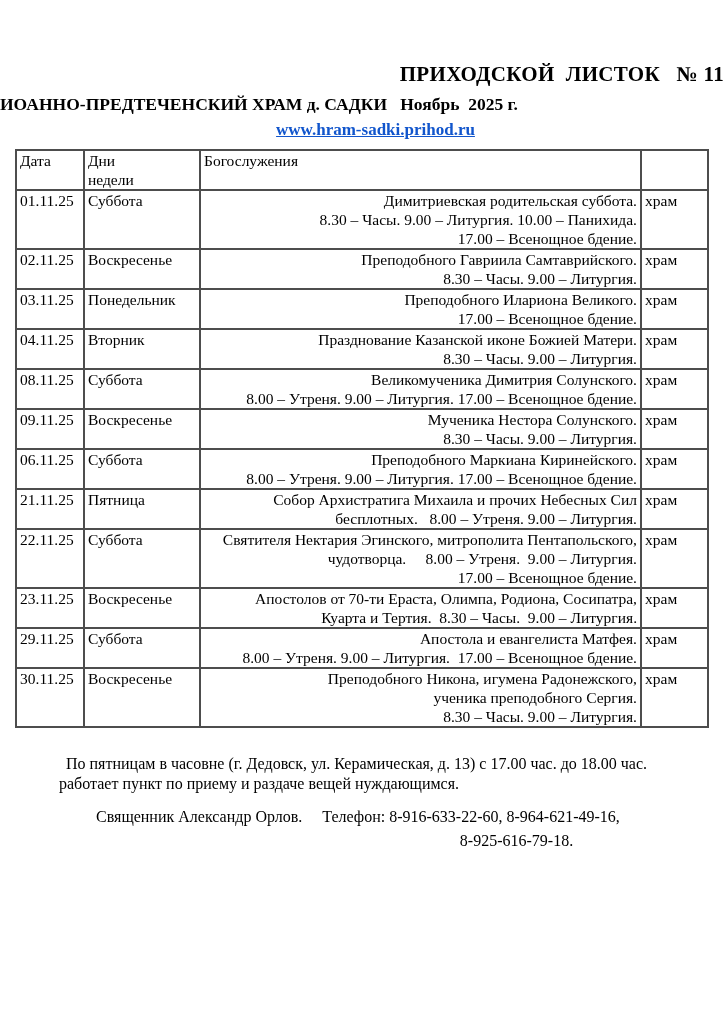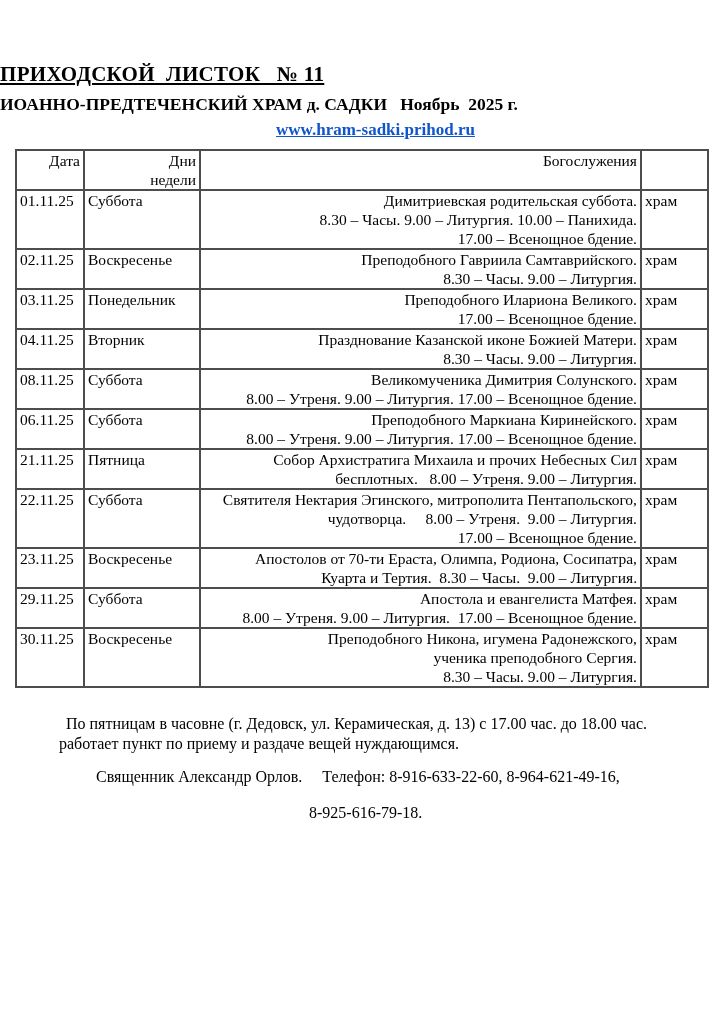--- a/index.html
+++ b/index.html
@@ -4,24 +4,23 @@
 <style>
   * { margin:0; padding:0; box-sizing:border-box; }
   html,body { background:#ffffff; }
   body {
     width:724px; height:1024px; margin:0 auto; overflow:hidden;
     font-family:"Liberation Serif","DejaVu Serif",serif;
     color:#000;
     position:relative;
   }
   .page-title {
-    margin-top:62px; text-align:left;
+    margin-top:62px; text-align:right;
     font-size:21px; font-weight:bold; white-space:pre-wrap;
     letter-spacing:0.3px;
-    text-decoration:underline;
   }
   .page-subtitle {
     margin-top:7px; text-align:left;
     font-size:17.5px; font-weight:bold; white-space:pre-wrap;
   }
   .website-row {
     margin-top:5px; text-align:center;
     font-size:17px; font-weight:bold;padding-left:27px;
   }
   .website-row a { text-decoration:underline; cursor:pointer; }
@@ -29,39 +28,39 @@
     border-collapse:collapse; table-layout:fixed;
     width:692px; margin:9px 0 0 15px;
   }
   table.schedule th, table.schedule td {
     border:2px solid #4d4d4d;
     vertical-align:top;
     font-size:15.5px; line-height:19px; font-weight:normal;
     padding:0 3px;
   }
   table.schedule th {
-    text-align:right; white-space:pre-line;margin-left:12px;
+    text-align:left; white-space:pre-line;margin-left:12px;
   }
   td.c-date  { text-align:left; white-space:nowrap; padding-left:5px; }
   td.c-day   { text-align:left; white-space:nowrap; padding-left:5px;font-family:Liberation Serif, serif; }
   td.c-serv  { text-align:right; white-space:pre-wrap; }
   td.c-place { text-align:left; padding-left:5px;margin-top:43px; }
   .footer-notice {
     margin:26px 20px 0 59px;
     font-size:16px; line-height:19.5px;
     white-space:pre-wrap; text-indent:7px;
   }
   .footer-contact {
-    margin:14px 0 16px 96px;
+    margin:14px 0 4px 96px;
     font-size:16px; line-height:19.5px;
     white-space:pre-wrap;
   }
   .footer-phone {
     margin:1px 0 0 309px;
-    font-size:16px; line-height:19.5px;
+    font-size:16px; line-height:19.5px;text-align:center;
   }
 </style>
 </head>
 <body>
 
 <div class="page-title">ПРИХОДСКОЙ  ЛИСТОК   № 11</div>
 <div class="page-subtitle">ИОАННО-ПРЕДТЕЧЕНСКИЙ ХРАМ д. САДКИ   Ноябрь  2025 г.</div>
 <div class="website-row">
   <a href="#" style="color: rgb(17, 85, 204);">www.hram-sadki.prihod.ru</a>
 </div>
@@ -113,20 +112,27 @@
     <td class="c-place">храм</td>
   </tr>
       <tr>
     <td class="c-date">08.11.25</td>
     <td class="c-day">Суббота</td>
     <td class="c-serv">Великомученика Димитрия Солунского.
 8.00 – Утреня. 9.00 – Литургия. 17.00 – Всенощное бдение.</td>
     <td class="c-place">храм</td>
   </tr>
       <tr>
+    <td class="c-date">09.11.25</td>
+    <td class="c-day">Воскресенье</td>
+    <td class="c-serv">Мученика Нестора Солунского.
+8.30 – Часы. 9.00 – Литургия.</td>
+    <td class="c-place">храм</td>
+  </tr>
+      <tr>
     <td class="c-date">06.11.25</td>
     <td class="c-day">Суббота</td>
     <td class="c-serv">Преподобного Маркиана Киринейского.
 8.00 – Утреня. 9.00 – Литургия. 17.00 – Всенощное бдение.</td>
     <td class="c-place">храм</td>
   </tr>
       <tr>
     <td class="c-date">21.11.25</td>
     <td class="c-day">Пятница</td>
     <td class="c-serv">Собор Архистратига Михаила и прочих Небесных Сил

